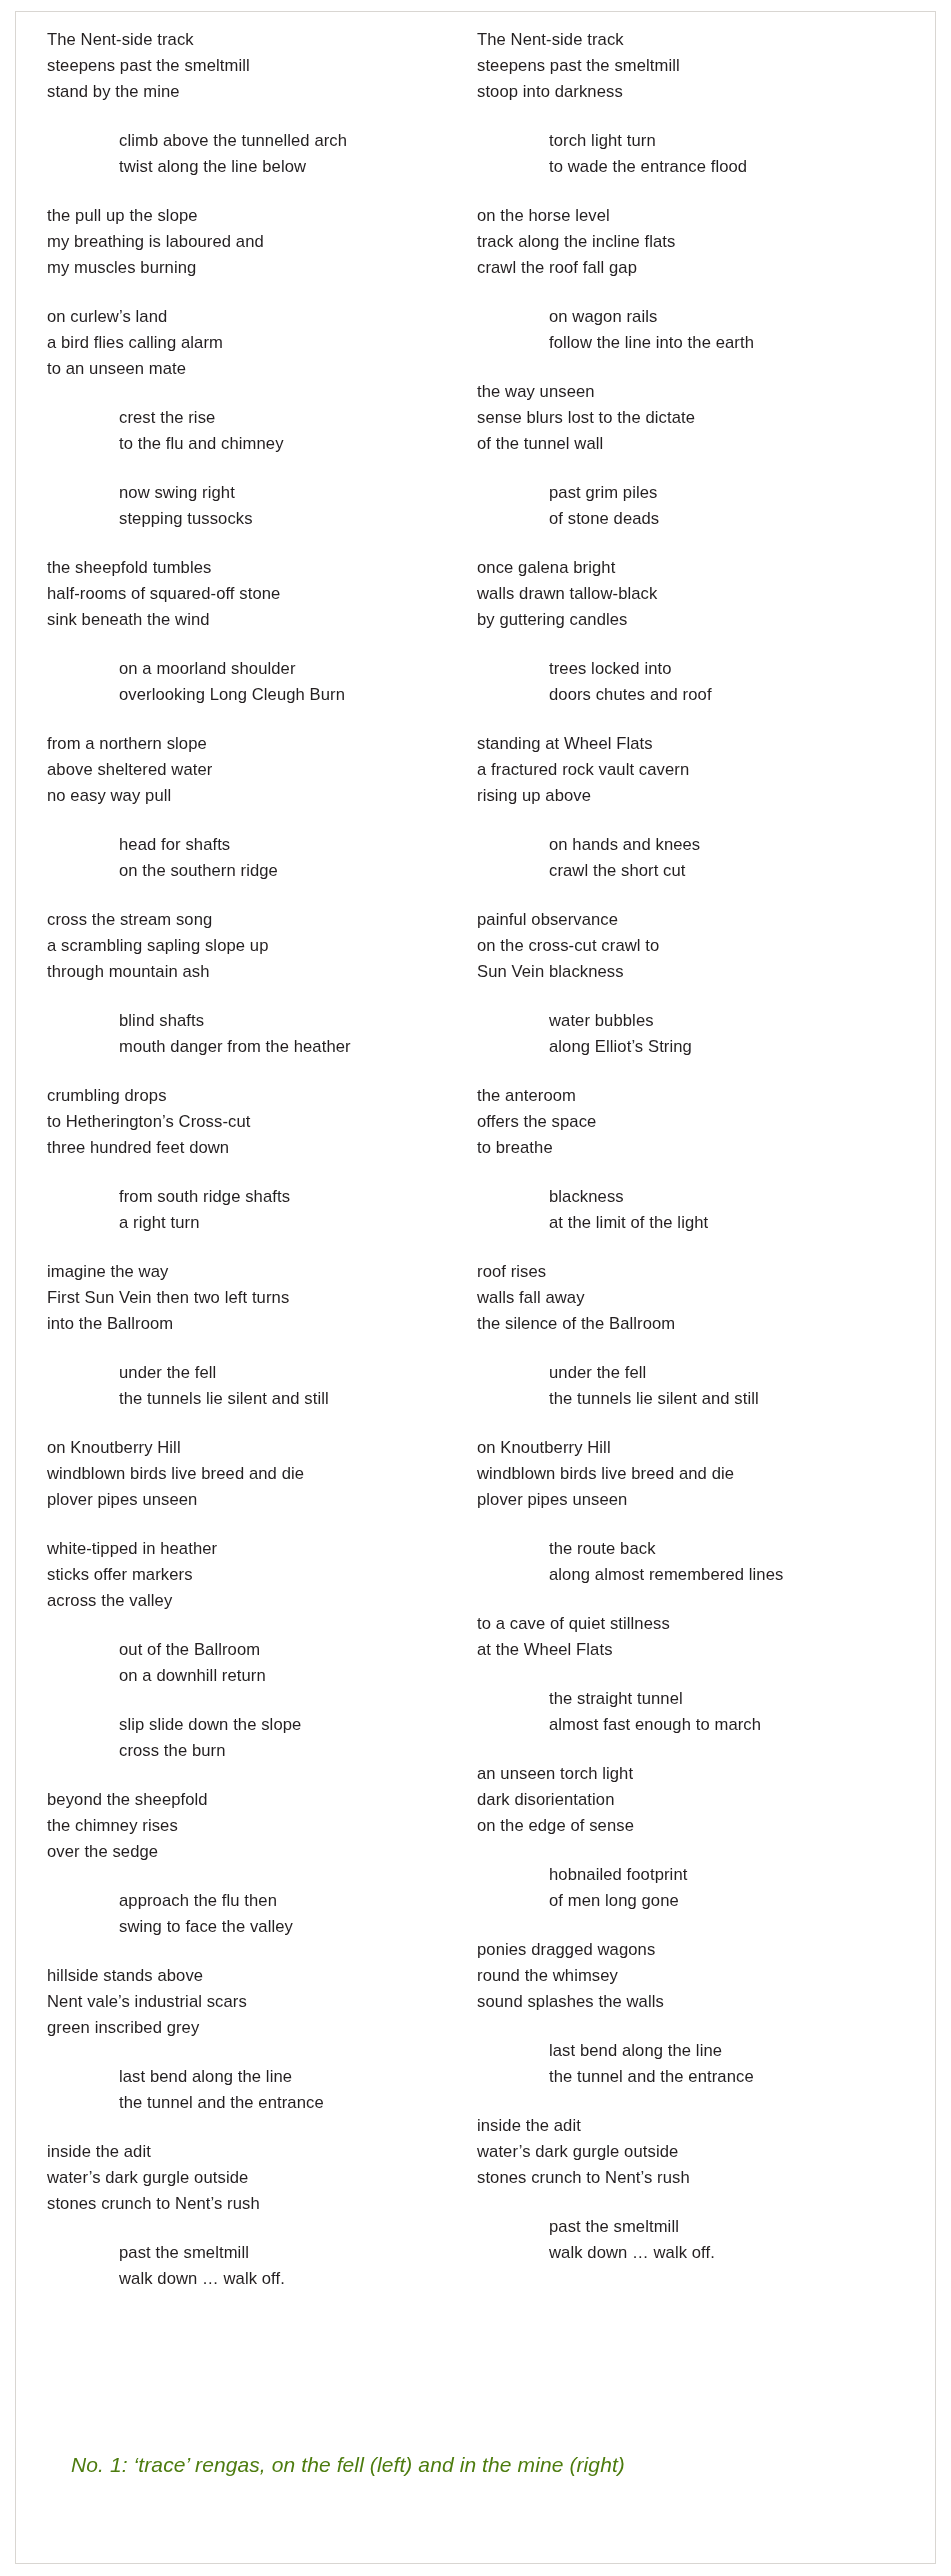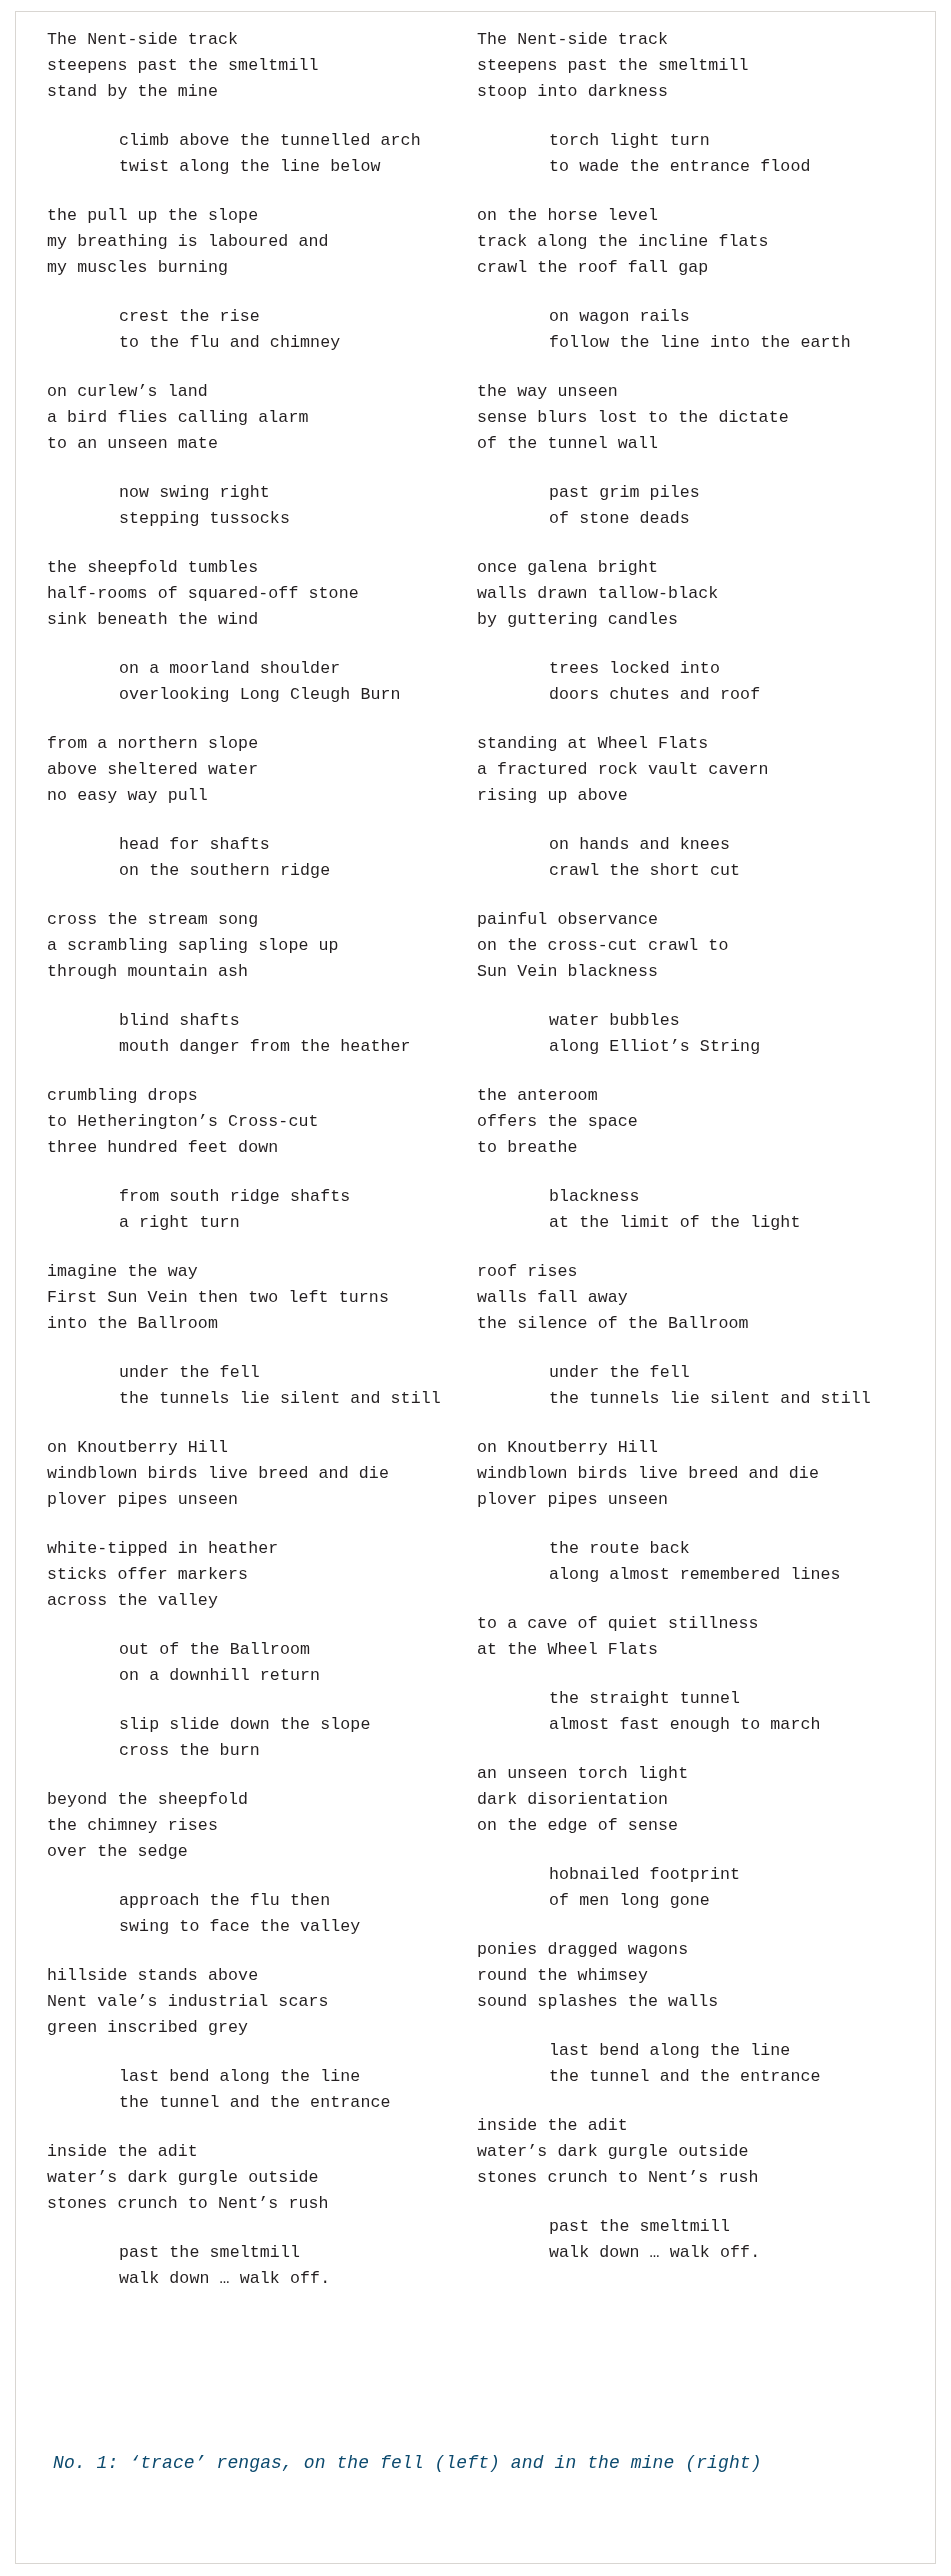--- a/index.html
+++ b/index.html
@@ -11,21 +11,20 @@
     width: 952px;
     height: 2576px;
     font-family: "Liberation Sans", sans-serif;
     color: #231f20;
   }
   #page {
     position: relative;
     width: 952px;
     height: 2392px;
     box-sizing: border-box;
-    font-family: Liberation Mono, monospace;
   }
   .frame {
     position: absolute;
     left: 15px;
     top: 11.4px;
     width: 921px;
     height: 2553px;
     border: 0.9px solid #d9d6d2;
     box-sizing: border-box;
   }
@@ -50,27 +49,27 @@
   }
   .line {
     font-size: 16.6px;
     line-height: 26px;
     letter-spacing: 0.1px;
     white-space: pre;
     color: #231f20;
   }
   .caption {
     position: absolute;
-    left: 53px;
+    left: 71px;
     top: 2453px;
     width: 834px;
-    font-size: 18px;
+    font-size: 21px;
     font-style: italic;
     letter-spacing: 0.1px;
-    color: #0c4a6e;
+    color: #4d7c0f;
   }
 </style>
 </head>
 <body>
 
 <div id="page">
   <div class="frame"></div>
   <div class="poem-area" id="poem-area">
       <div class="column">
         <div class="stanza">
@@ -80,28 +79,28 @@
         </div>
         <div class="stanza indented">
           <div class="line">climb above the tunnelled arch</div>
           <div class="line">twist along the line below</div>
         </div>
         <div class="stanza">
           <div class="line">the pull up the slope</div>
           <div class="line">my breathing is laboured and</div>
           <div class="line">my muscles burning</div>
         </div>
-        <div class="stanza indented">
-          <div class="line">crest the rise</div>
-          <div class="line">to the flu and chimney</div>
-        </div>
         <div class="stanza">
           <div class="line">on curlew’s land</div>
           <div class="line">a bird flies calling alarm</div>
           <div class="line">to an unseen mate</div>
+        </div>
+        <div class="stanza indented">
+          <div class="line">crest the rise</div>
+          <div class="line">to the flu and chimney</div>
         </div>
         <div class="stanza indented">
           <div class="line">now swing right</div>
           <div class="line">stepping tussocks</div>
         </div>
         <div class="stanza">
           <div class="line">the sheepfold tumbles</div>
           <div class="line">half-rooms of squared-off stone</div>
           <div class="line">sink beneath the wind</div>
         </div>

